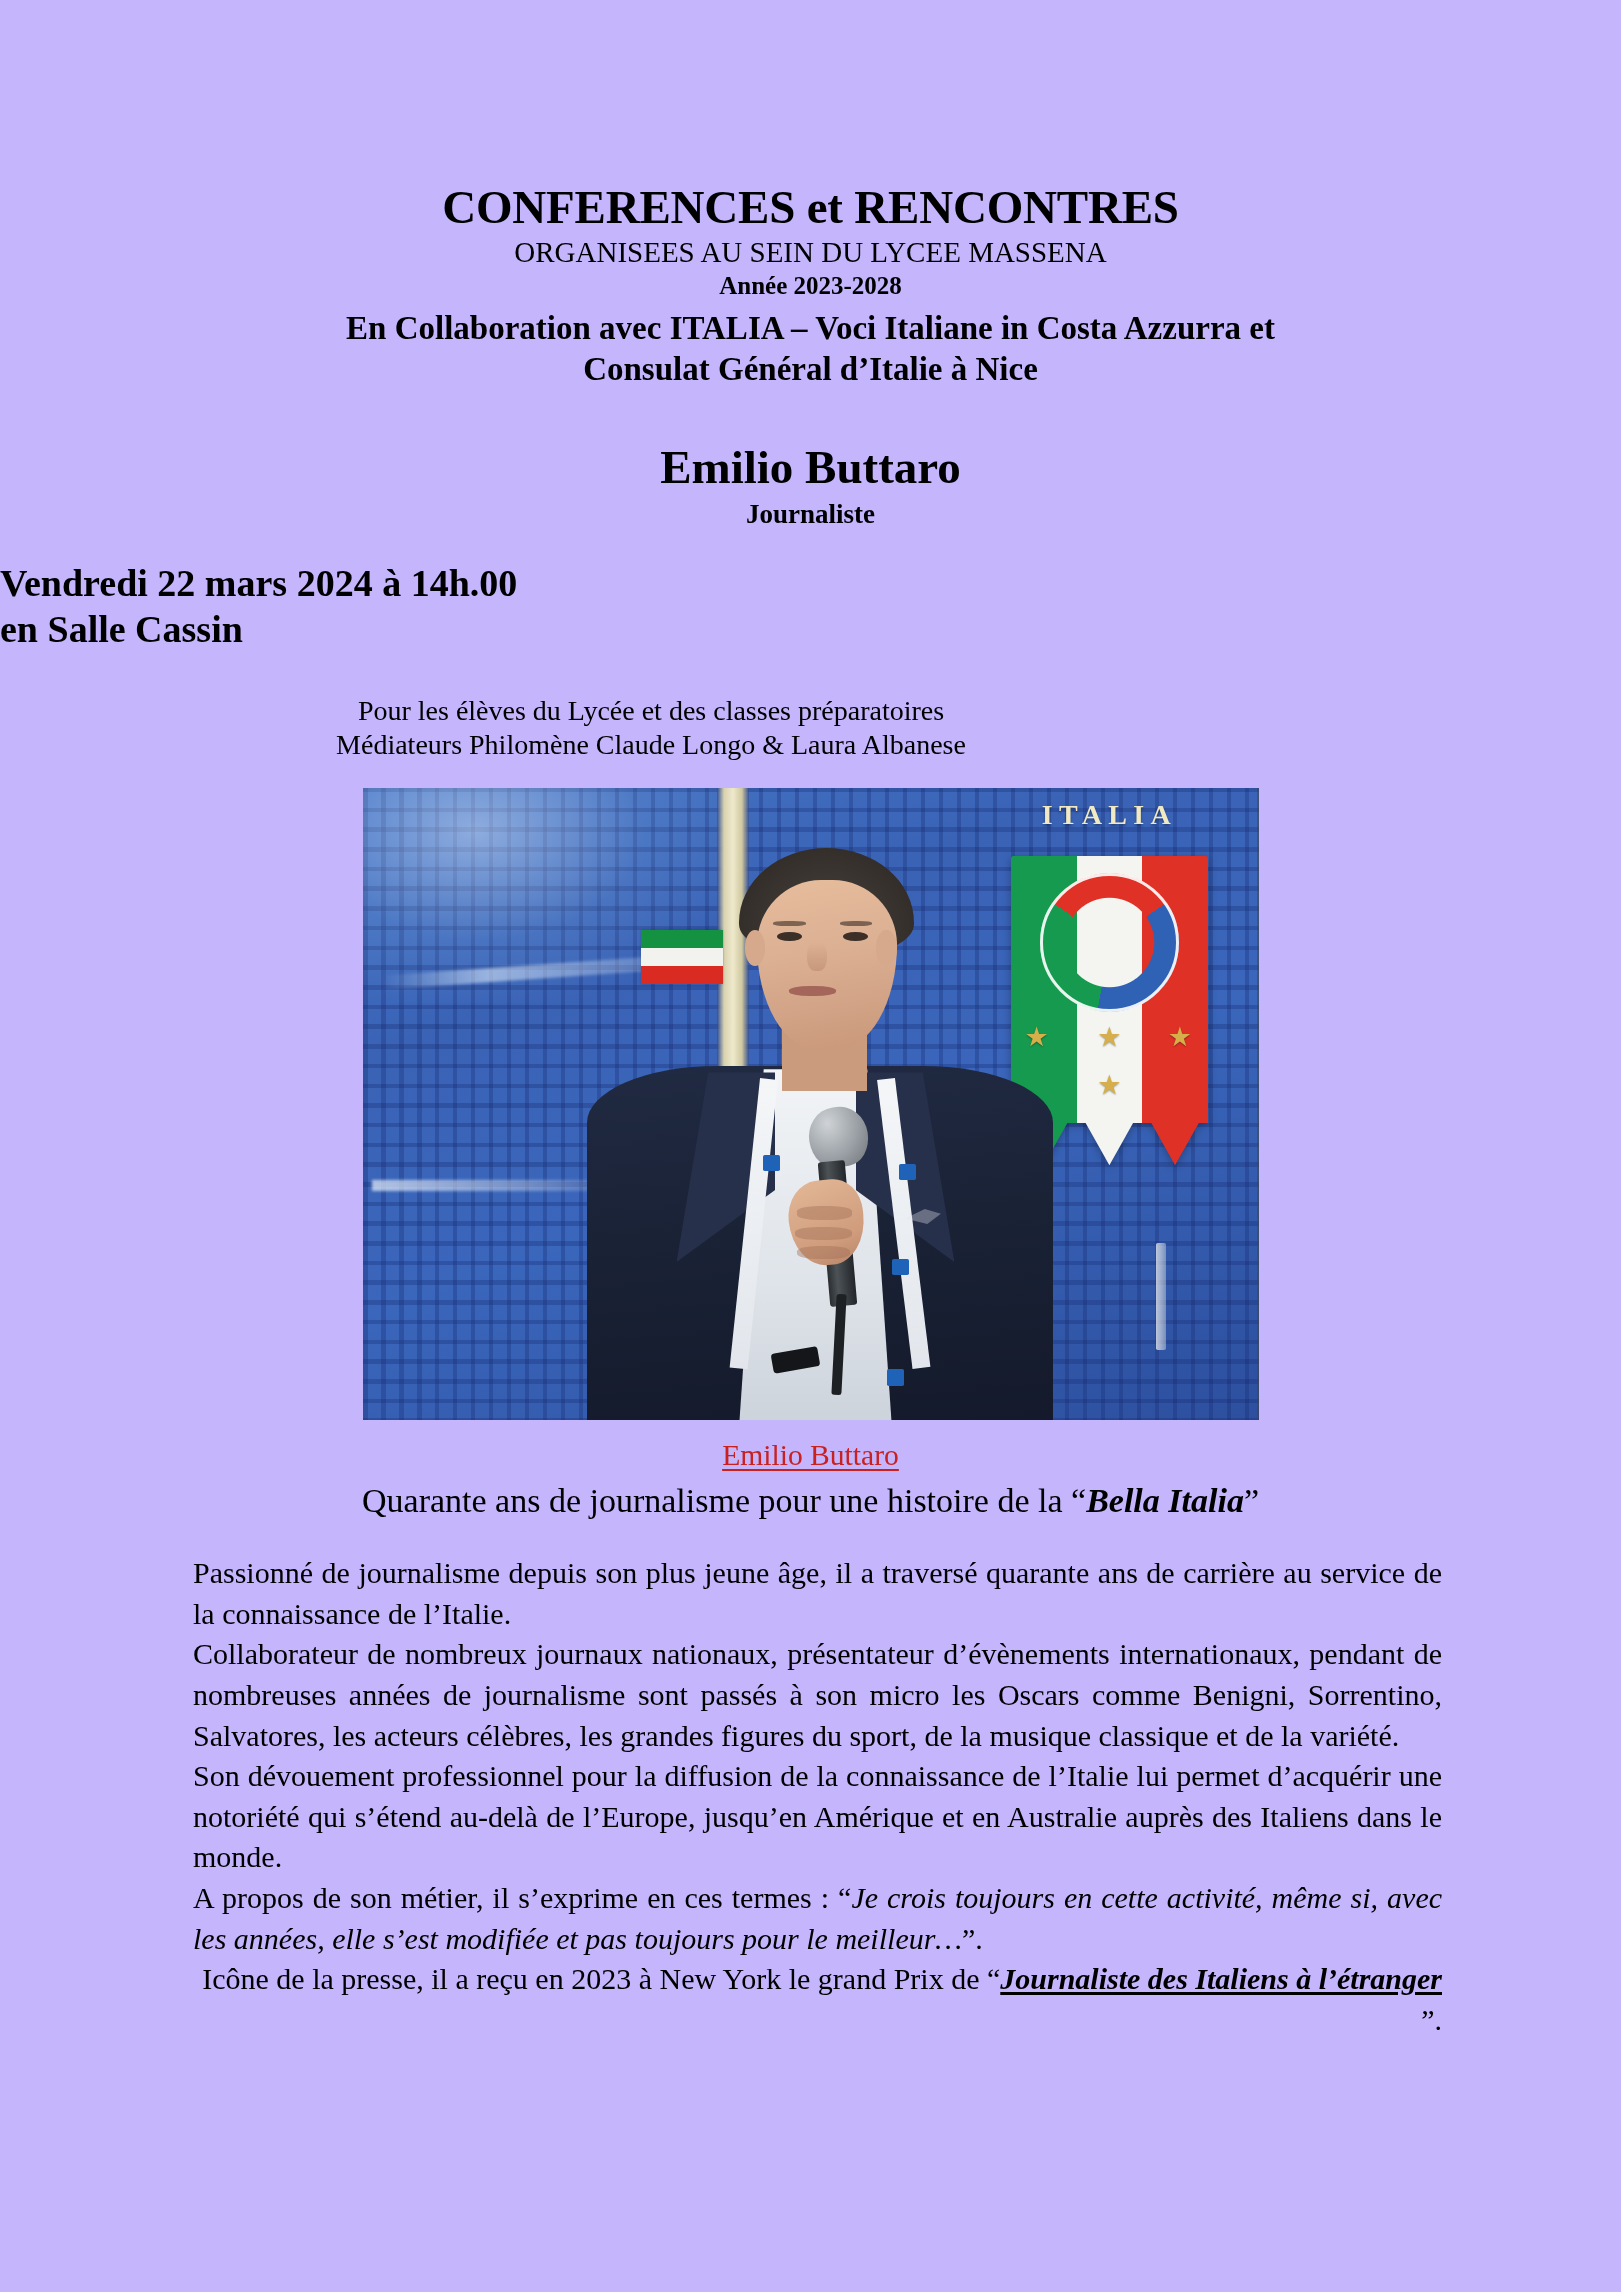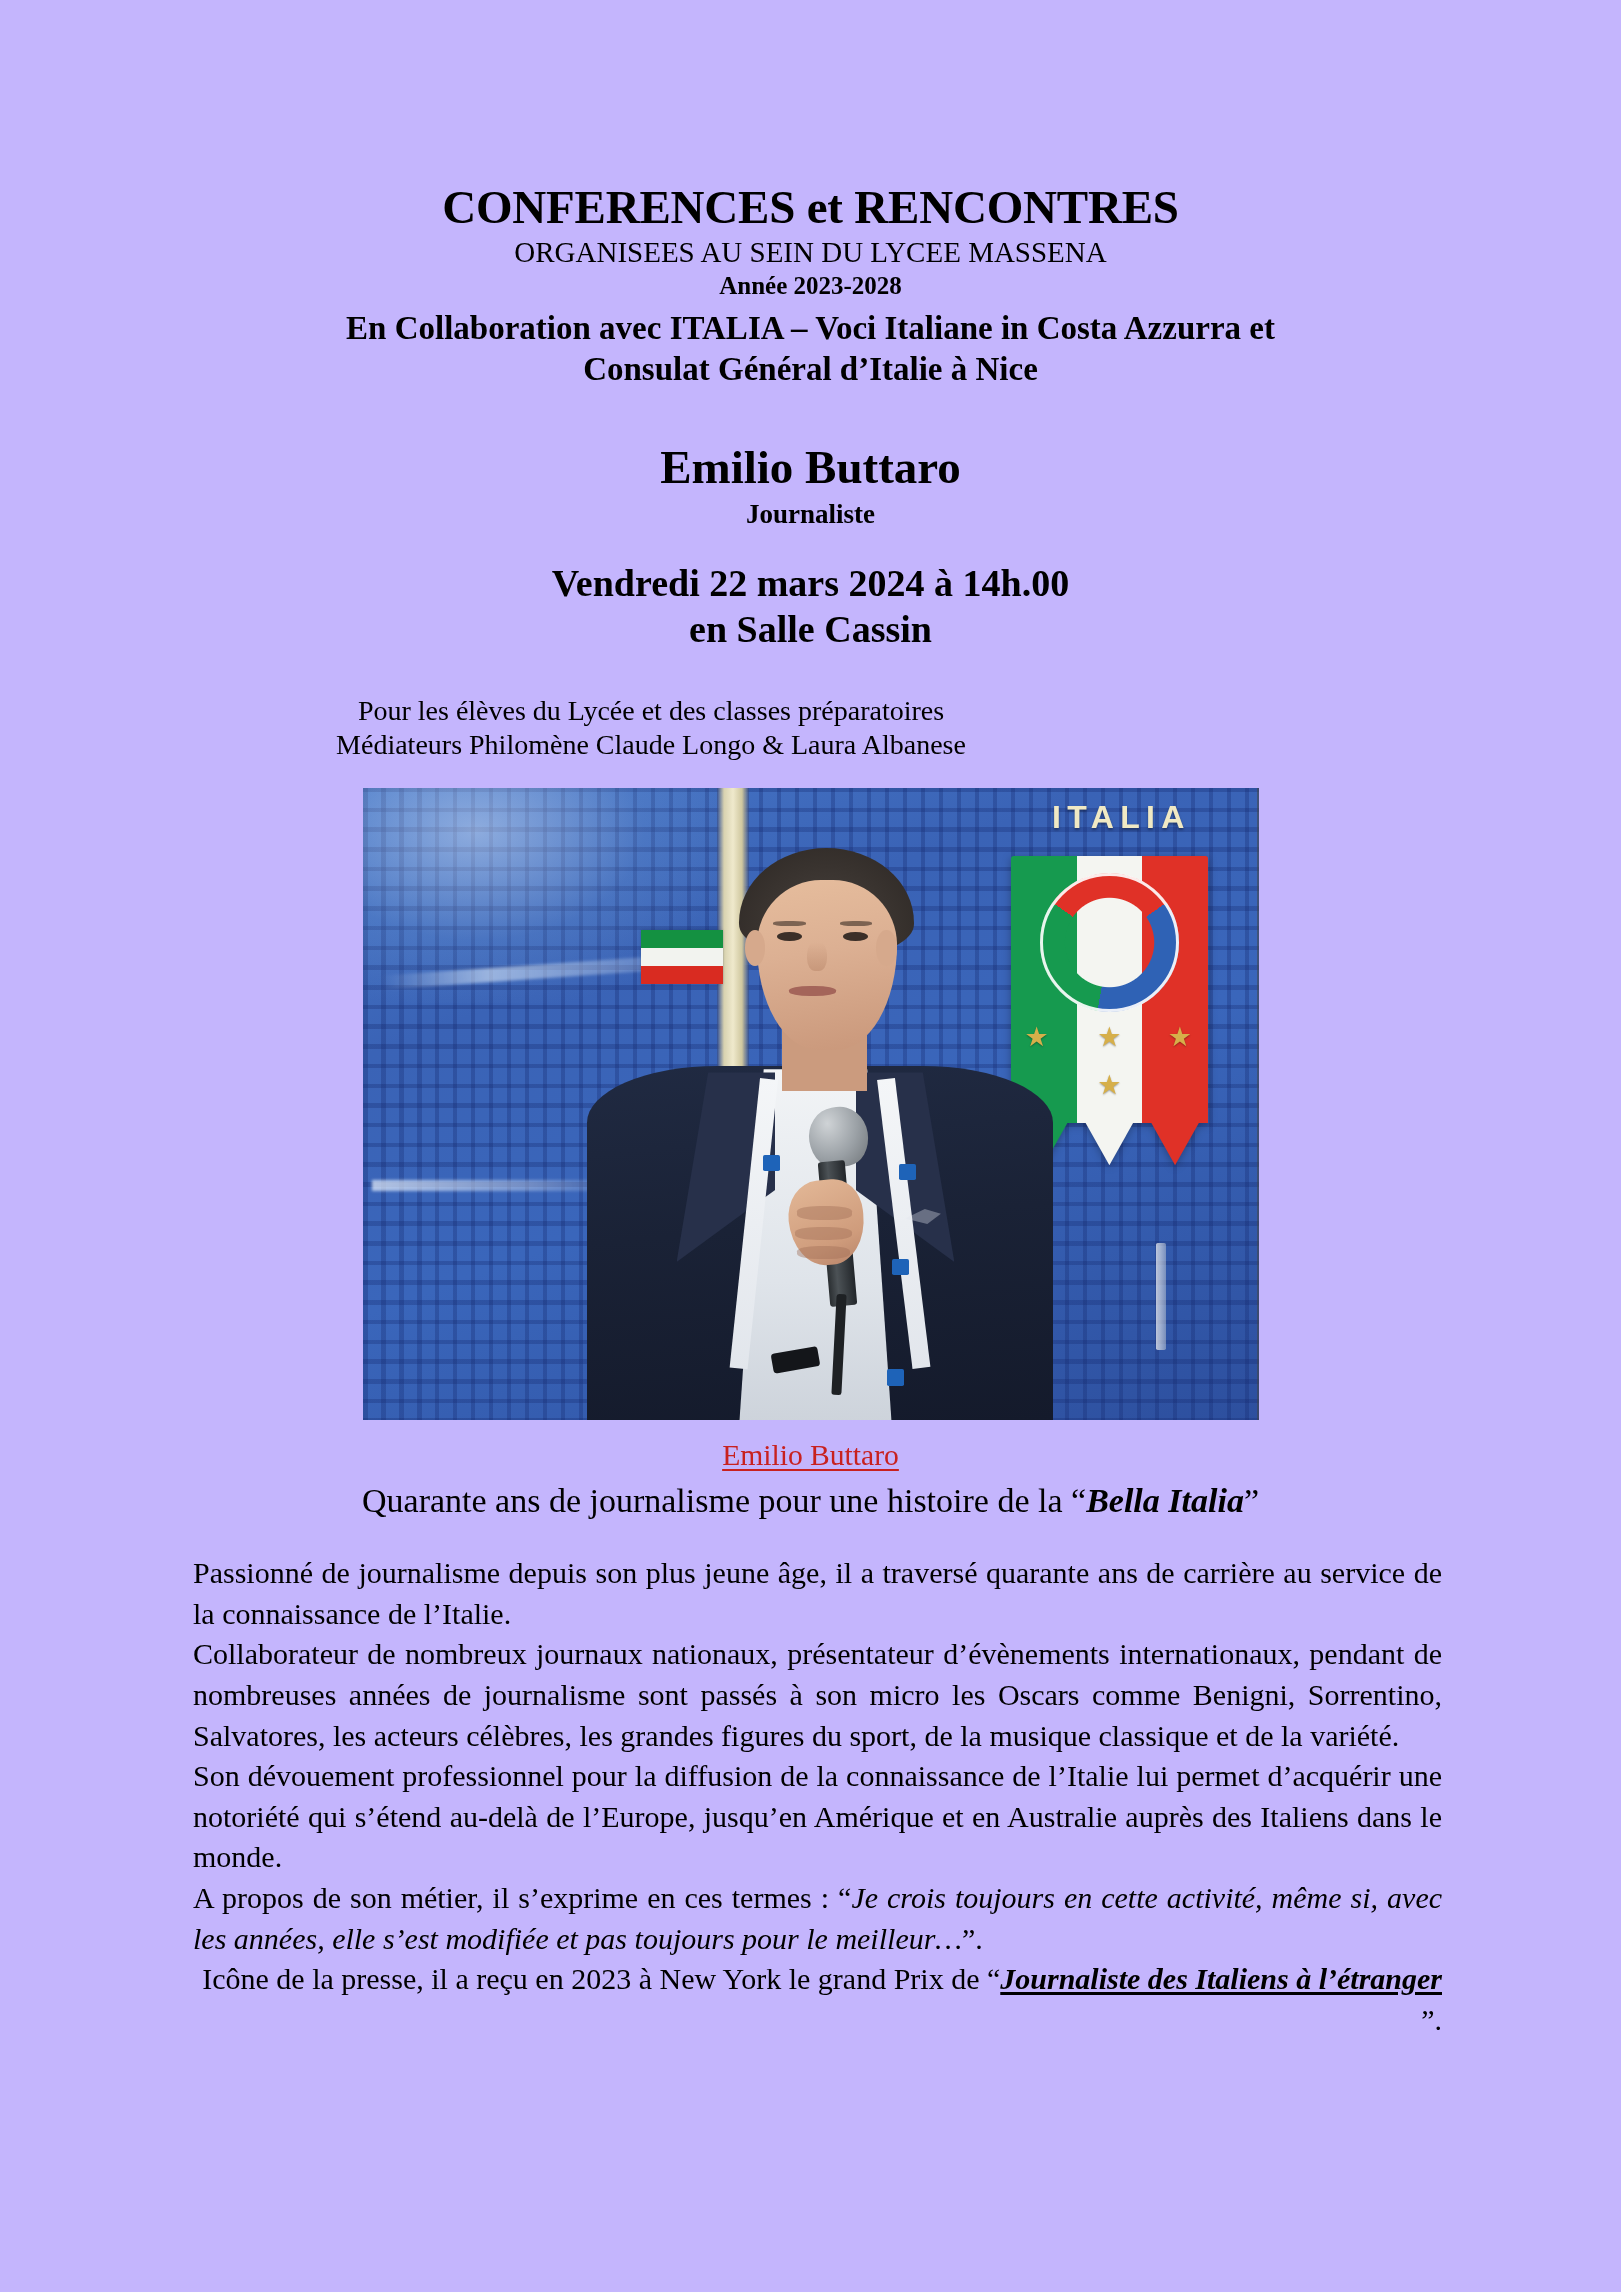--- a/index.html
+++ b/index.html
@@ -79,21 +79,21 @@
     line-height: 1.1;
     margin: 0;
   }
 
   
   .date-block {
     position: absolute;
     top: 560px;
     left: 0;
     width: 1621px;
-    text-align: center;
+    text-align: left;
   }
   .date-line {
     font-size: 38px;
     font-weight: bold;
     line-height: 1.22;
     margin: 0;
   }
 
   
   .audience-block {
@@ -184,25 +184,25 @@
   .crest {
     position: absolute;
     right: 4.2%;
     top: 2.0%;
     width: 25%;
     height: 52%;
   }
   .crest-word {
     position: absolute;
     top: 0;
-    left: 12px;
+    left: 0;
     width: 100%;
     text-align: center;
-    font-family: Liberation Sans, sans-serif;
-    font-size: 32px;
+    font-family: Liberation Serif, serif;
+    font-size: 28px;
     font-weight: bold;
     letter-spacing: 6.3px;
     color: #f0e9c4;
     text-shadow: 0 1.8px 2.7px rgba(0,0,0,0.35);
     line-height: 1;
   }
   .shield {
     position: absolute;
     left: 6%;
     top: 17%;

